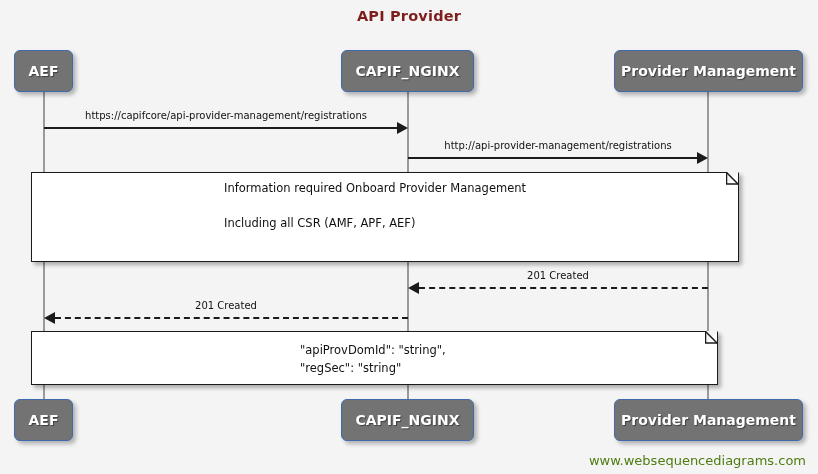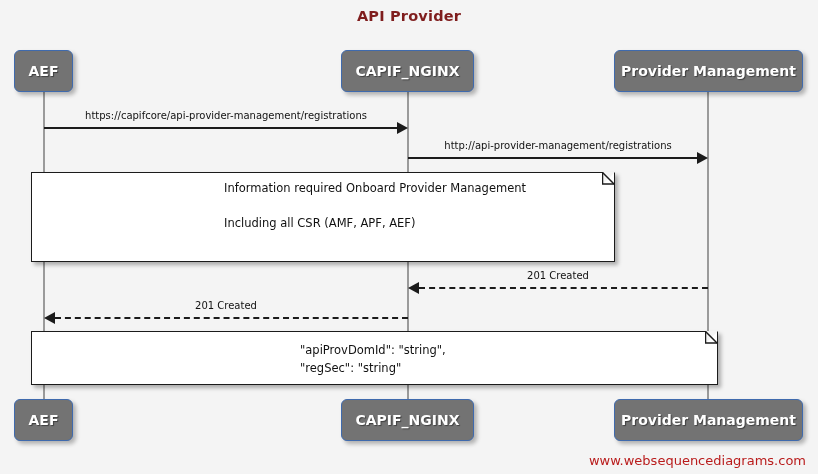--- a/index.html
+++ b/index.html
@@ -125,21 +125,21 @@
     white-space: pre;
     line-height: 1.15;
   }
 
   
   .footer {
     position: absolute;
     right: 12px;
     bottom: 6px;
     font-size: 13px;
-    color: #b91c1c;
+    color: #4d7c0f;
     white-space: nowrap;
   }
 </style>
 </head>
 <body>
 
 <div id="canvas">
 
   <div class="diagram-title">API Provider</div>
 
@@ -162,21 +162,21 @@
     <div class="arrowhead right" style="left:353px;"></div>
     <div class="msg-label" style="left:182px; top:-17px;">https://capifcore/api-provider-management/registrations</div>
   </div>
 
   <div class="message" style="left:408px; top:157px; width:300px;">
     <div class="msg-line" style="width:289px;"></div>
     <div class="arrowhead right" style="left:289px;"></div>
     <div class="msg-label" style="left:150px; top:-17px;">http://api-provider-management/registrations</div>
   </div>
 
-  <div class="note" style="left:31px; top:172px; width:584px; height:90px;">
+  <div class="note" style="left:31px; top:172px; width:708px; height:90px;">
     <div class="note-fold-tri"></div>
     <svg width="13" height="13" style="position:absolute; top:-1px; right:-1px;">
       <path d="M 0.5 0.5 L 12 12" stroke="#1b1b1b" stroke-width="1.5" fill="none"></path>
       <path d="M 0.5 0.5 L 0.5 12 L 12 12" stroke="#1b1b1b" stroke-width="1.5" fill="none"></path>
     </svg>
     <div class="note-text" style="left:192px; top:9px;">Information required Onboard Provider Management</div>
     <div class="note-text" style="left:192px; top:44px;">Including all CSR (AMF, APF, AEF)</div>
   </div>
 
   <div class="message" style="left:408px; top:287px; width:300px;">

